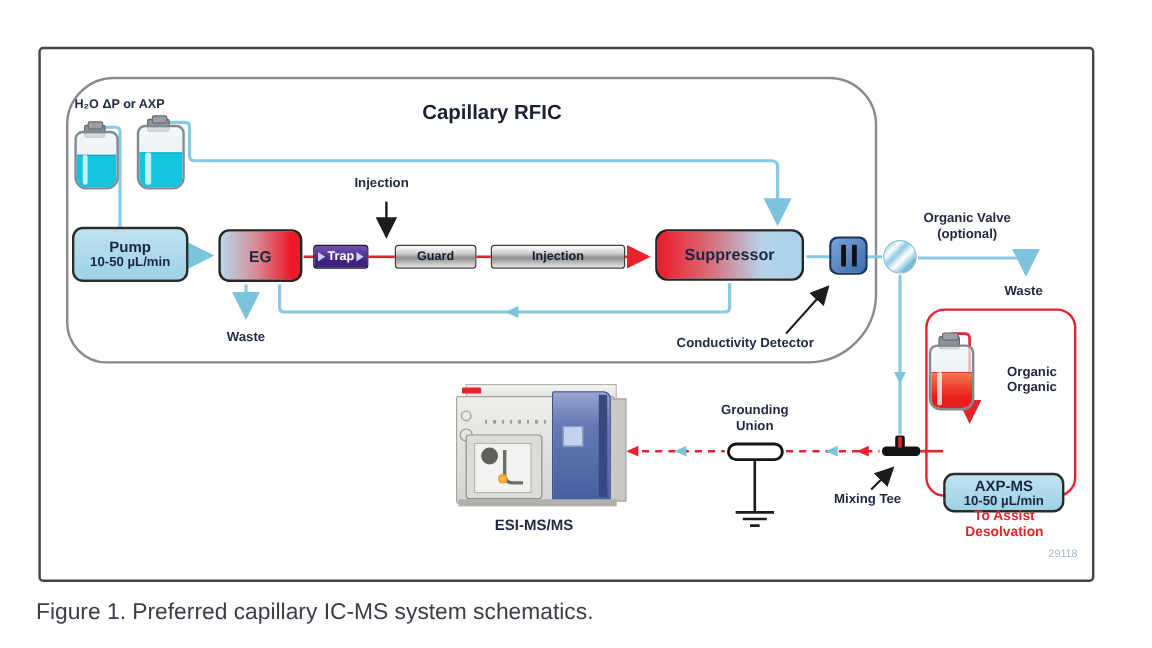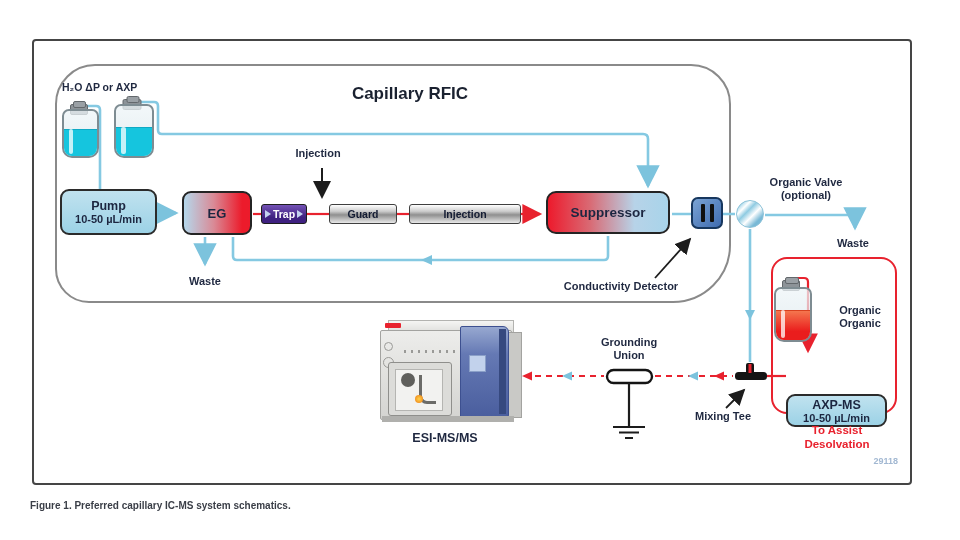--- a/index.html
+++ b/index.html
@@ -86,22 +86,22 @@
   #injection-lbl{left:278px;top:147px;width:80px;}
   #cond-lbl{left:548px;top:280px;width:146px;}
   #waste-eg-lbl{left:173px;top:275px;width:64px;}
   #divert-lbl{left:755px;top:176px;width:102px;}
   #waste-valve-lbl{left:821px;top:237px;width:64px;}
   #organic-lbl{left:824px;top:304px;width:72px;}
   #assist-lbl{left:786px;top:424px;width:102px;font-size:11.5px;}
   #grounding-lbl{left:589px;top:336px;width:80px;}
   #tee-lbl{left:681px;top:410px;width:84px;}
   #esi-lbl{left:390px;top:431px;width:110px;font-size:12.5px;}
-  #doc-num{left:850px;top:456px;width:48px;text-align:right;font-size:9px;font-weight:700;color:#a2b8d2;}
-  #caption{left:30px;top:500px;width:700px;text-align:left;font-weight:bold;font-size:10px;color:#3a3e47;}
+  #doc-num{left:850px;top:456px;width:48px;text-align:right;font-size:9px;font-weight:400;color:#a2b8d2;}
+  #caption{left:30px;top:500px;width:700px;text-align:left;font-weight:normal;font-size:19px;color:#3a3e47;}
 </style>
 </head>
 <body>
 
 <div id="stage">
 
   <div class="abs" id="fig-border"></div>
   <div class="abs" id="rfic-box"></div>
   <div class="abs" id="assist-box"></div>
 

